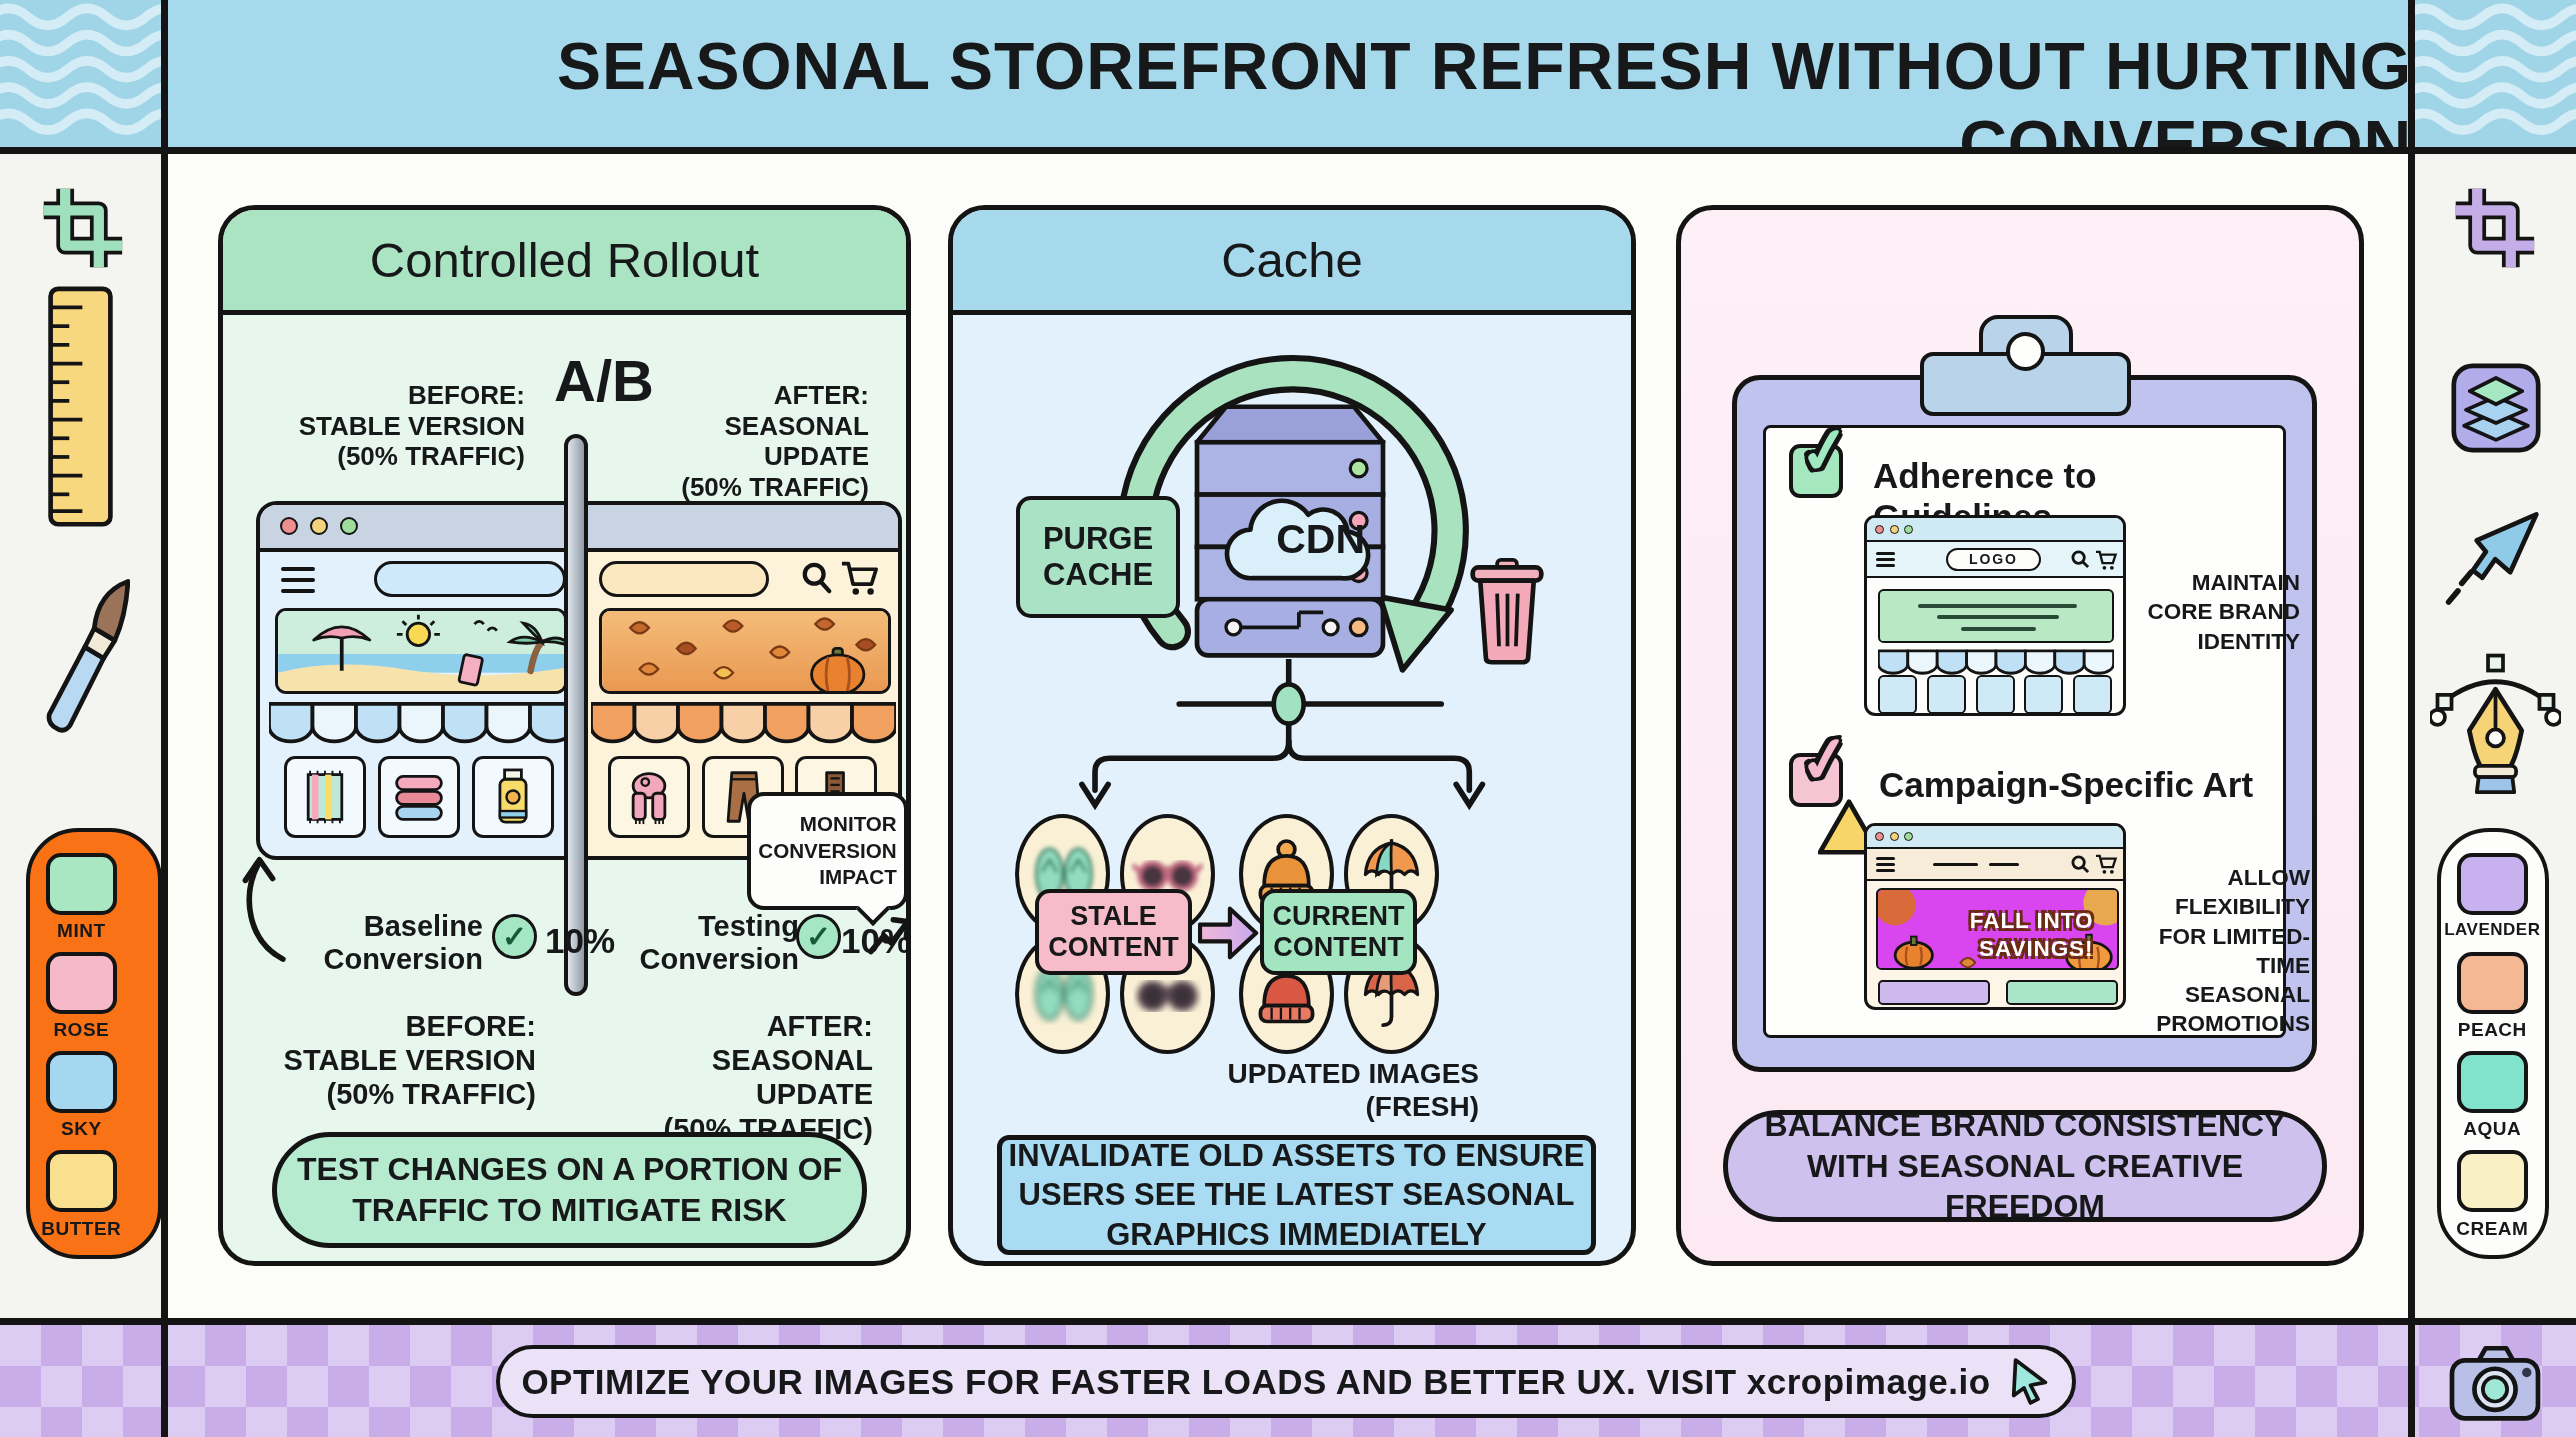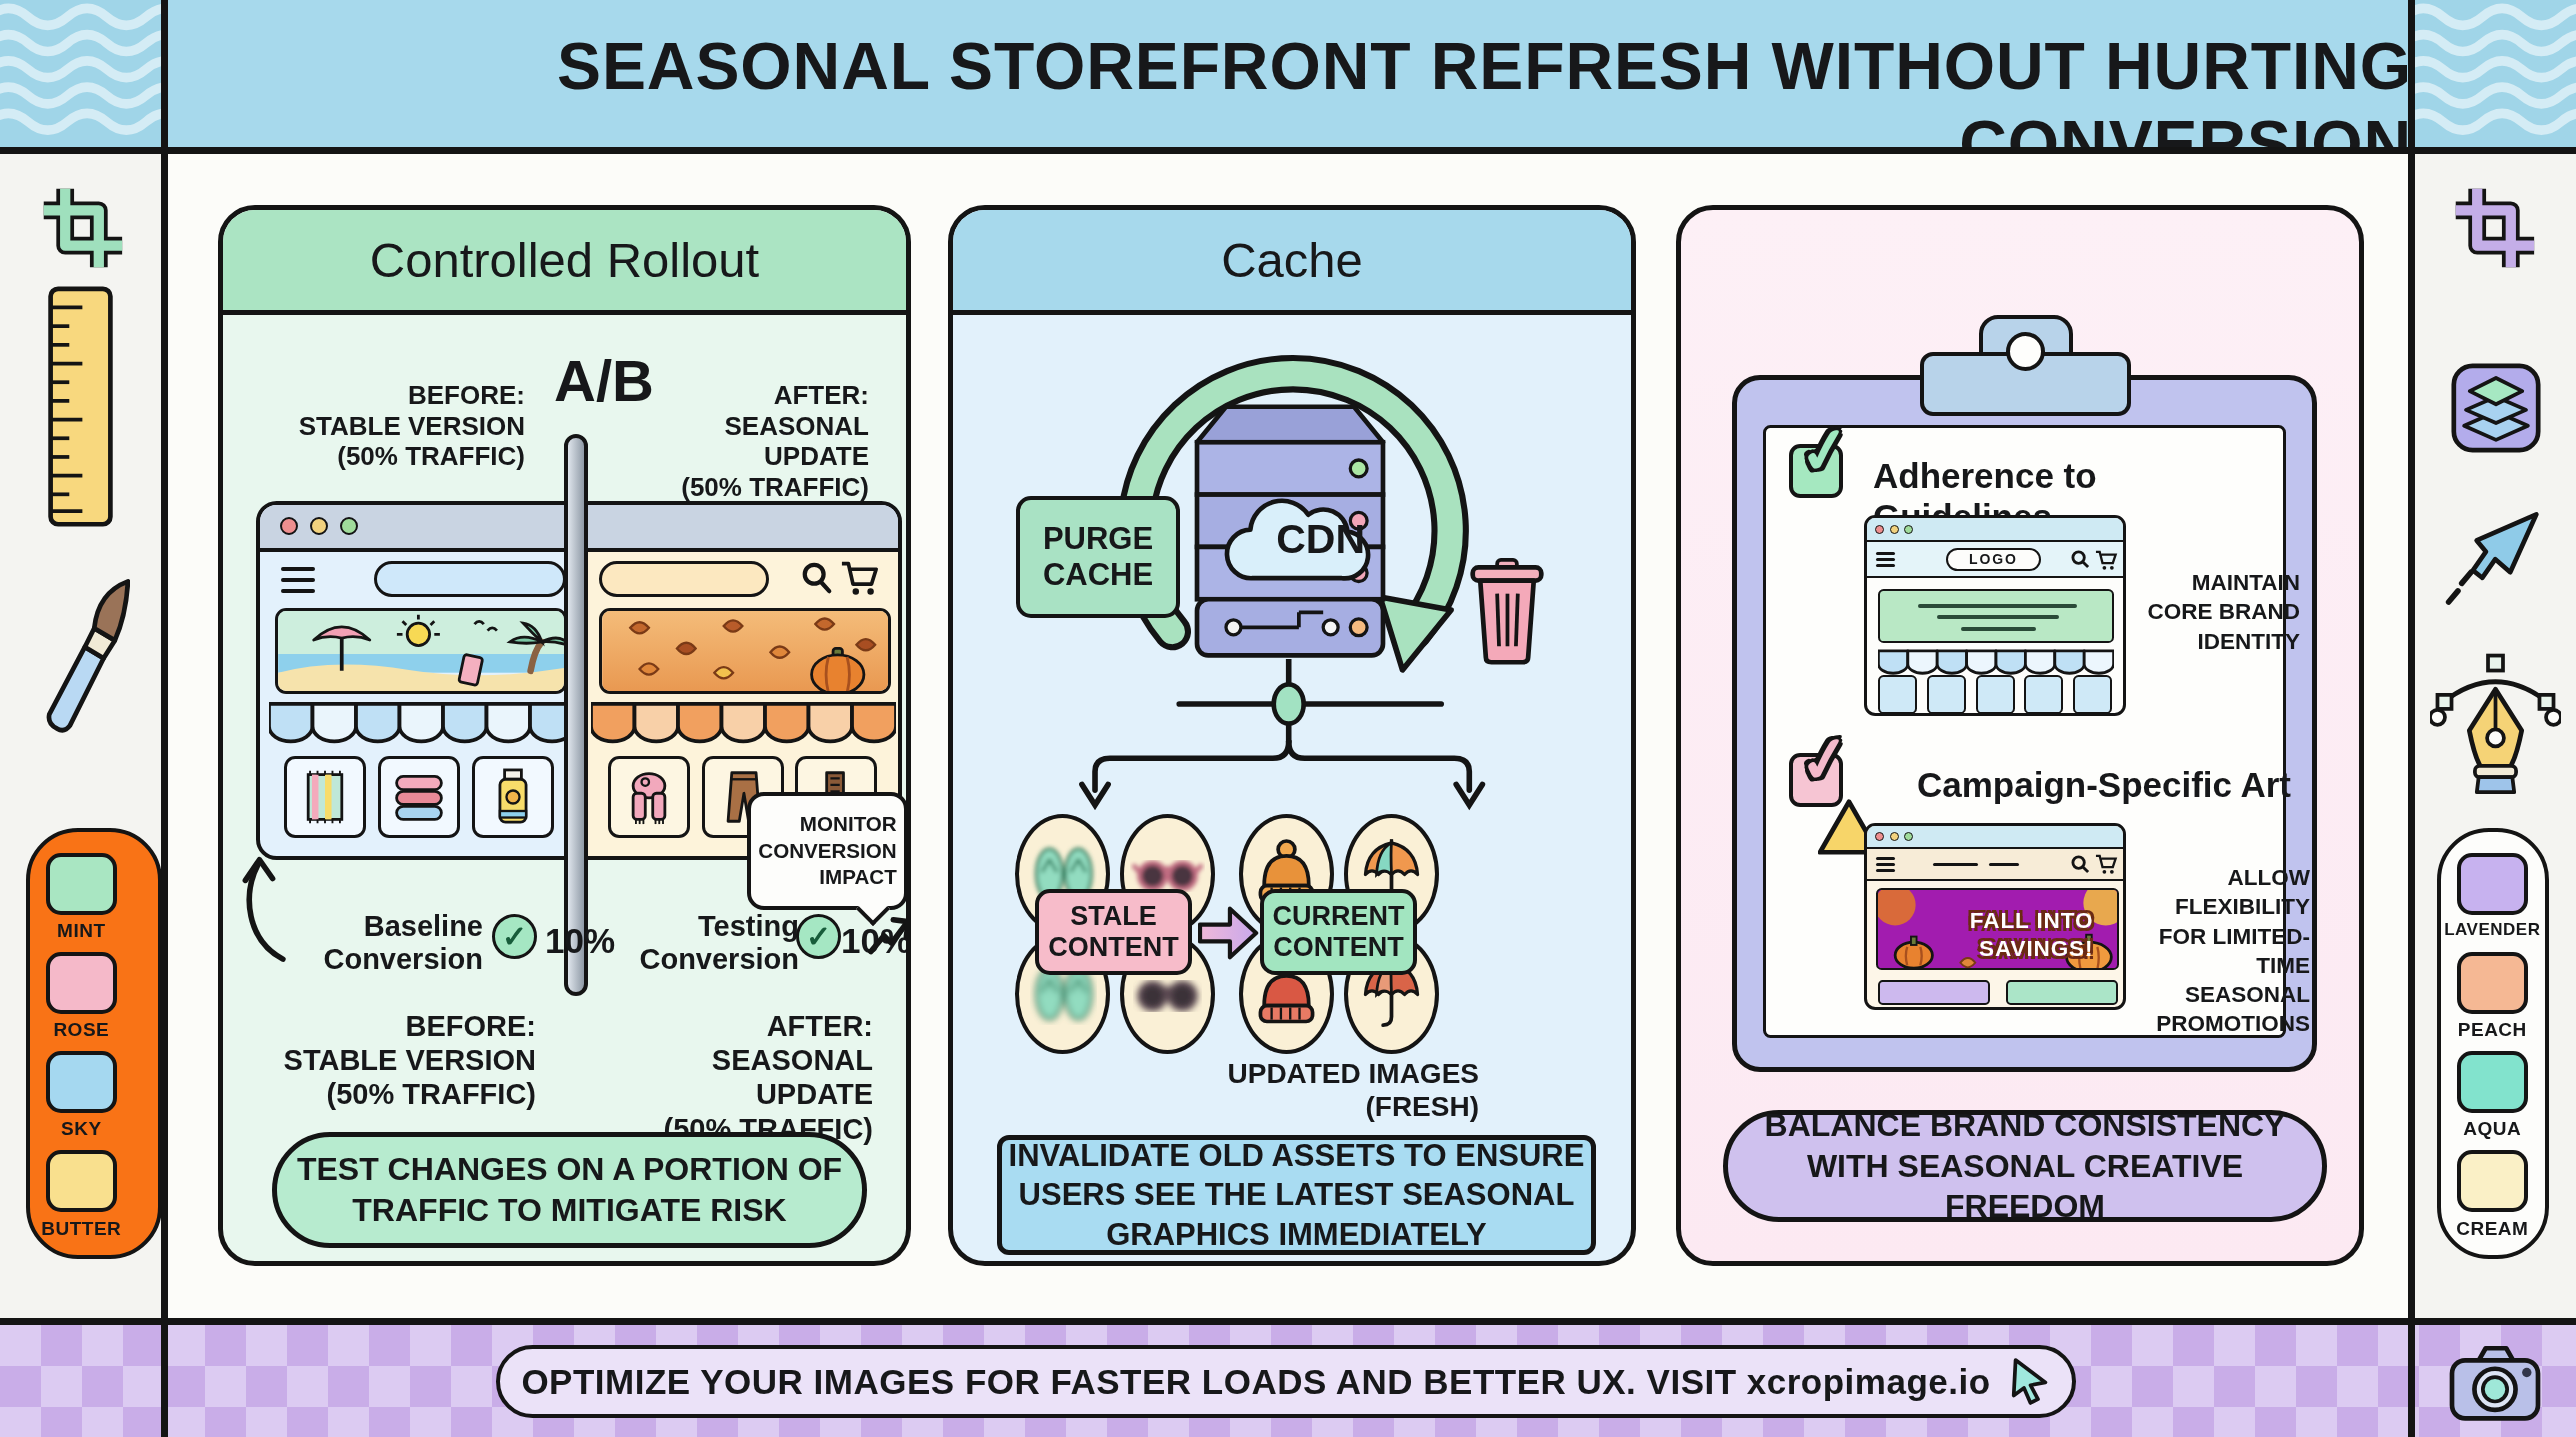--- a/index.html
+++ b/index.html
@@ -620,21 +620,21 @@
 
   <div class="checkbox" style="left:108px;top:543px;background:#f6c5d3">
     <span class="outline-check" style="left:5.6px;top:-28px;color:#f4b9cb">✓</span>
   </div>
   <div class="abs" style="left:137px;top:588px;width:62px;height:58px">
     <svg width="62" height="58" viewBox="0 0 66 62">
         <polygon points="33,4 64,58 2,58" fill="#f7d569" stroke="#141414" stroke-width="5" stroke-linejoin="round"></polygon>
       </svg>
     <span class="t" style="left:0;top:20.6px;width:62px;font-size:26px">!</span>
   </div>
-  <div class="t" style="left:198px;top:554px;width:412px;font-size:35px;text-align:right">Campaign-Specific Art</div>
+  <div class="t" style="left:198px;top:554px;width:412px;font-size:35px;text-align:left">Campaign-Specific Art</div>
 
   <div class="abs" style="left:183px;top:613px;width:262px;height:187px;border:3.7px solid #141414;border-radius:11.2px;overflow:hidden;background:#fdf6e8">
     <div class="abs" style="left:0;top:0;width:100%;height:22.5px;background:#cfeaf3;border-bottom:2.8px solid #141414">
       <div class="dot" style="left:7.5px;top:5.6px;width:9.4px;height:9.4px;background:#ee8f8f;border-width:1.9px"></div>
       <div class="dot" style="left:22.5px;top:5.6px;width:9.4px;height:9.4px;background:#f2d27e;border-width:1.9px"></div>
       <div class="dot" style="left:37px;top:5.6px;width:9.4px;height:9.4px;background:#a0dc9b;border-width:1.9px"></div>
     </div>
     <div class="abs" style="left:0;top:22.5px;width:100%;height:32px;background:#f7ecd7;border-bottom:2.8px solid #141414">
       <div class="ham" style="left:9.4px;top:8.4px;width:19px;height:15px">
           <span style="height:2.8px"></span>
@@ -646,21 +646,21 @@
       <svg class="abs" style="left:204px;top:6.6px" width="19" height="19" viewBox="0 0 20 20">
           <circle cx="8" cy="8" r="6" fill="none" stroke="#141414" stroke-width="3"></circle>
           <line x1="12" y1="12" x2="18" y2="18" stroke="#141414" stroke-width="3"></line>
         </svg>
       <svg class="abs" style="left:228px;top:5.6px" width="22.5" height="20.6" viewBox="0 0 24 22">
           <path d="M1,2 h4 l3,12 h11 l3,-9 h-15" fill="none" stroke="#141414" stroke-width="2.5"></path>
           <circle cx="10" cy="19" r="2" fill="#141414"></circle>
           <circle cx="18" cy="19" r="2" fill="#141414"></circle>
         </svg>
     </div>
-    <div class="abs" style="left:9.4px;top:62px;width:243px;height:82px;background:#a21caf;border:2.8px solid #141414;border-radius:5.6px;overflow:hidden">
+    <div class="abs" style="left:9.4px;top:62px;width:243px;height:82px;background:#d946ef;border:2.8px solid #141414;border-radius:5.6px;overflow:hidden">
       <svg class="abs" style="left:0;top:0" width="243" height="82" viewBox="0 0 260 88">
         <circle cx="18" cy="16" r="22" fill="#d96a3a"></circle>
           <circle cx="244" cy="14" r="24" fill="#e8a84e"></circle>
         <g transform="translate(38,70)">
             <ellipse rx="20" ry="14" fill="#e8822f" stroke="#141414" stroke-width="3"></ellipse>
             <rect x="-3" y="-20" width="6" height="9" fill="#6a7a3a" stroke="#141414" stroke-width="2"></rect>
             <path d="M-7,-9 Q-10,0 -7,11 M7,-9 Q10,0 7,11" fill="none" stroke="#a8501e" stroke-width="2.5"></path>
           </g>
         <g transform="translate(226,72)">
             <ellipse rx="24" ry="16" fill="#f09a3e" stroke="#141414" stroke-width="3"></ellipse>

